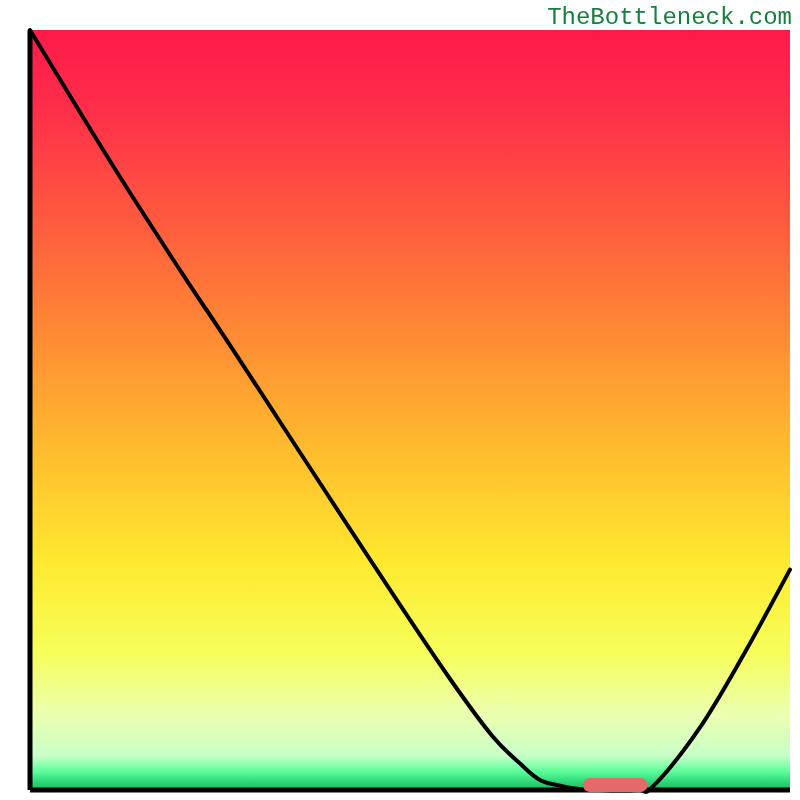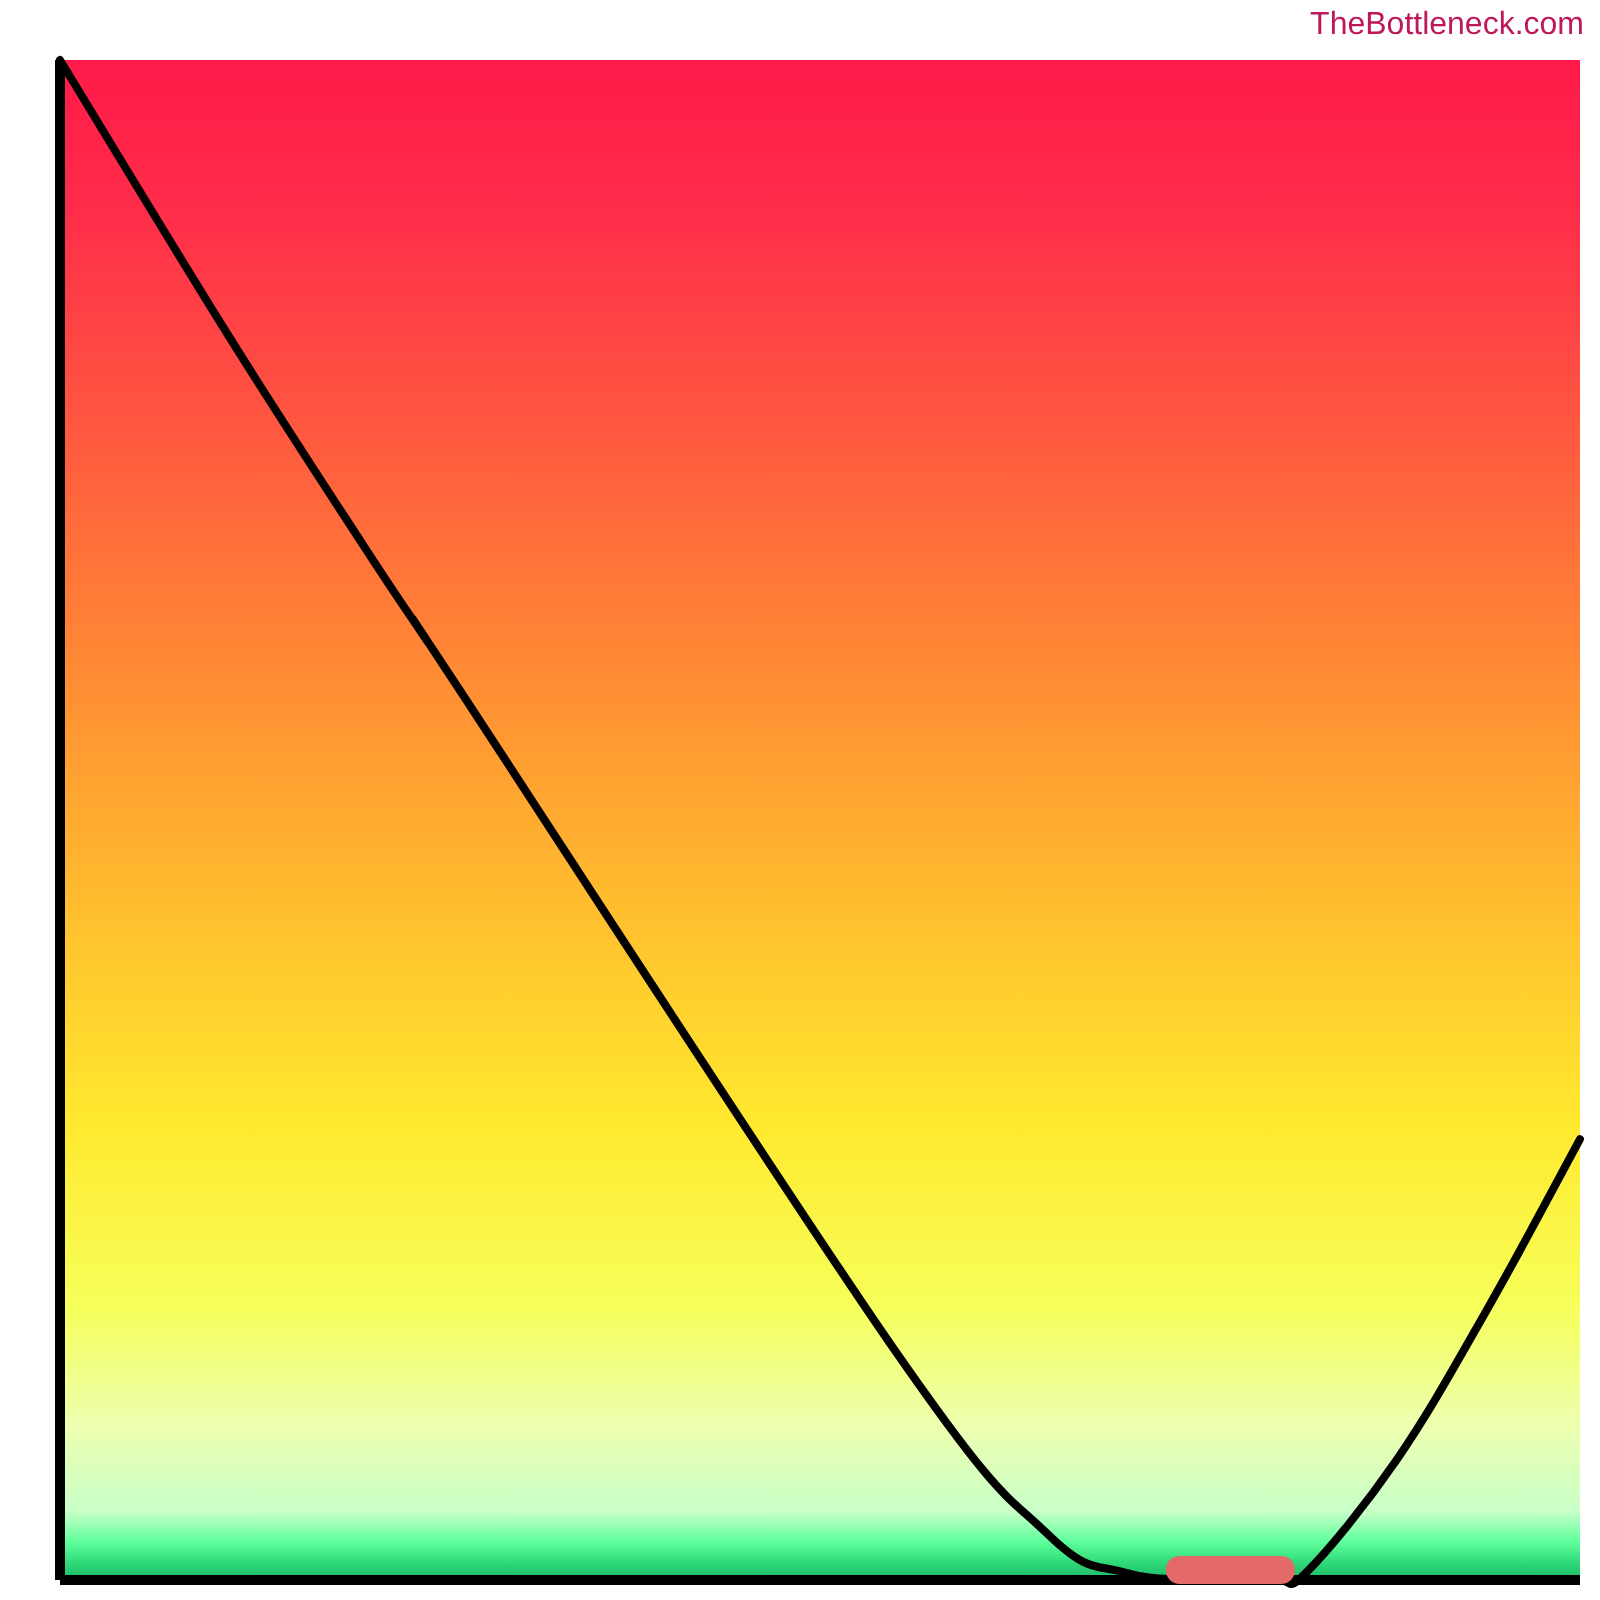--- a/index.html
+++ b/index.html
@@ -12,23 +12,23 @@
   }
   .chart-container {
     position: relative;
     width: 800px;
     height: 800px;
   }
   .watermark {
     position: absolute;
     top: 4px;
     right: 8px;
-    font-family: Liberation Sans, sans-serif;
-    font-size: 16px;
-    color: #be185d;
+    font-family: Liberation Mono, monospace;
+    font-size: 24px;
+    color: #15803d;
     z-index: 10;
   }
   svg.plot {
     position: absolute;
     left: 0;
     top: 0;
   }
 </style>
 </head>
 <body>

